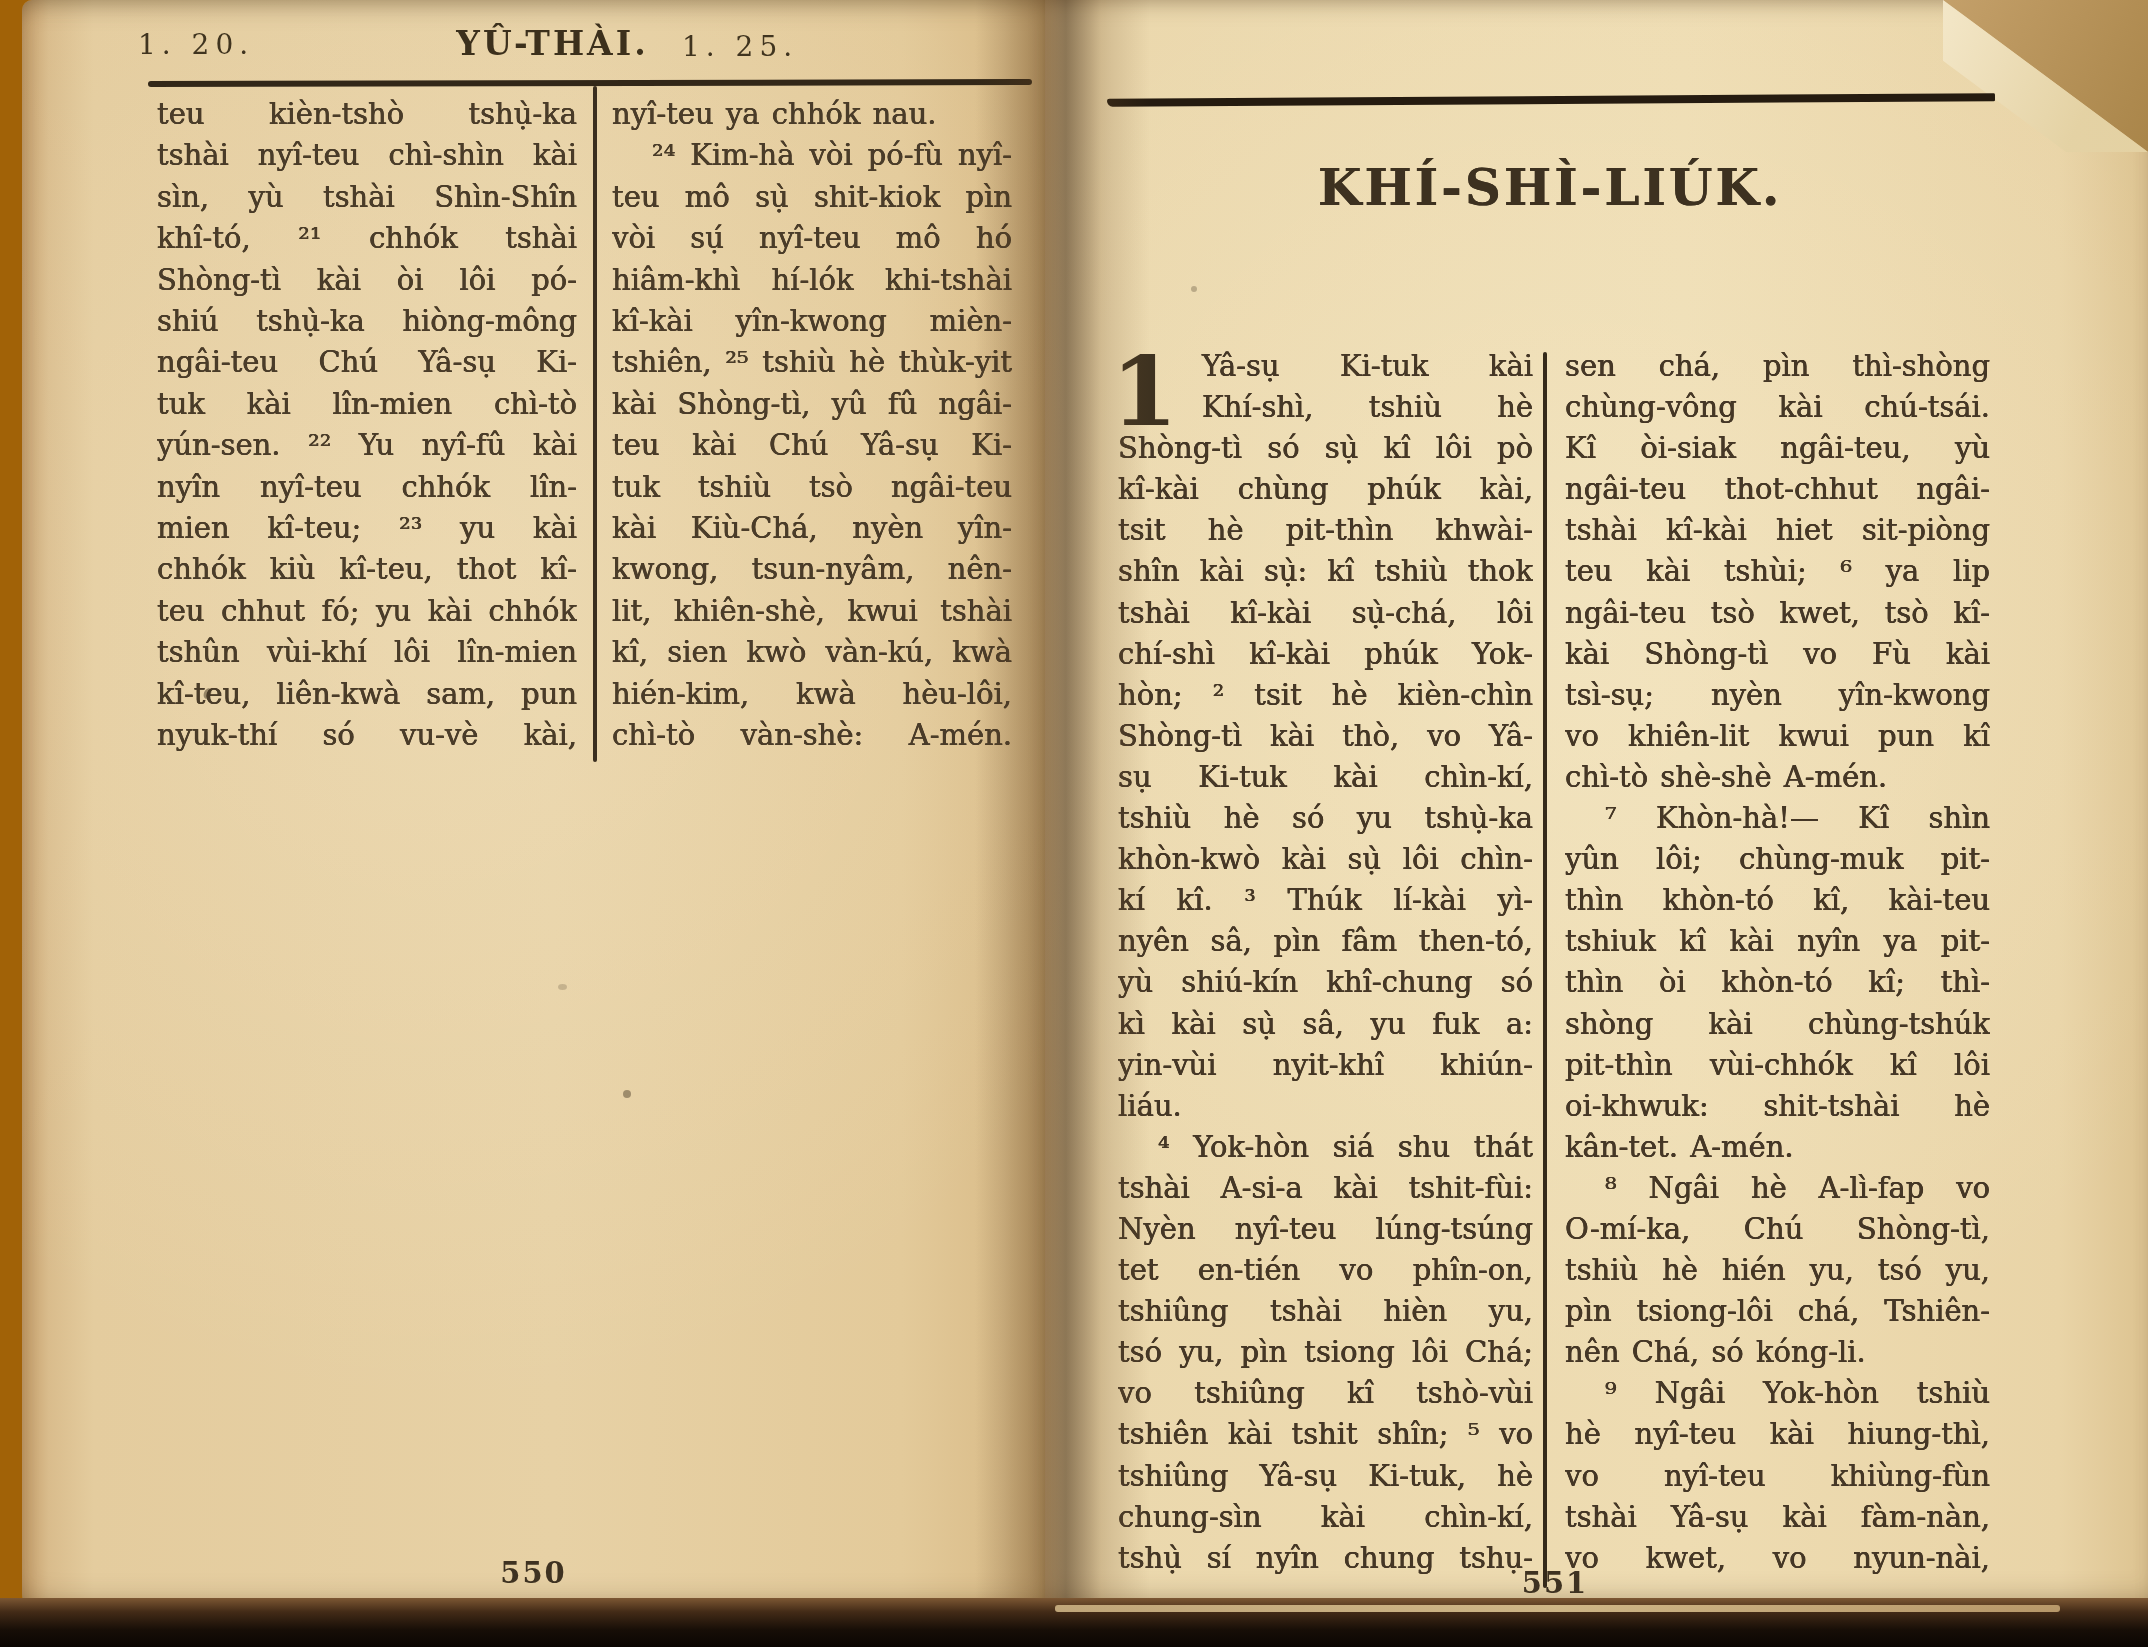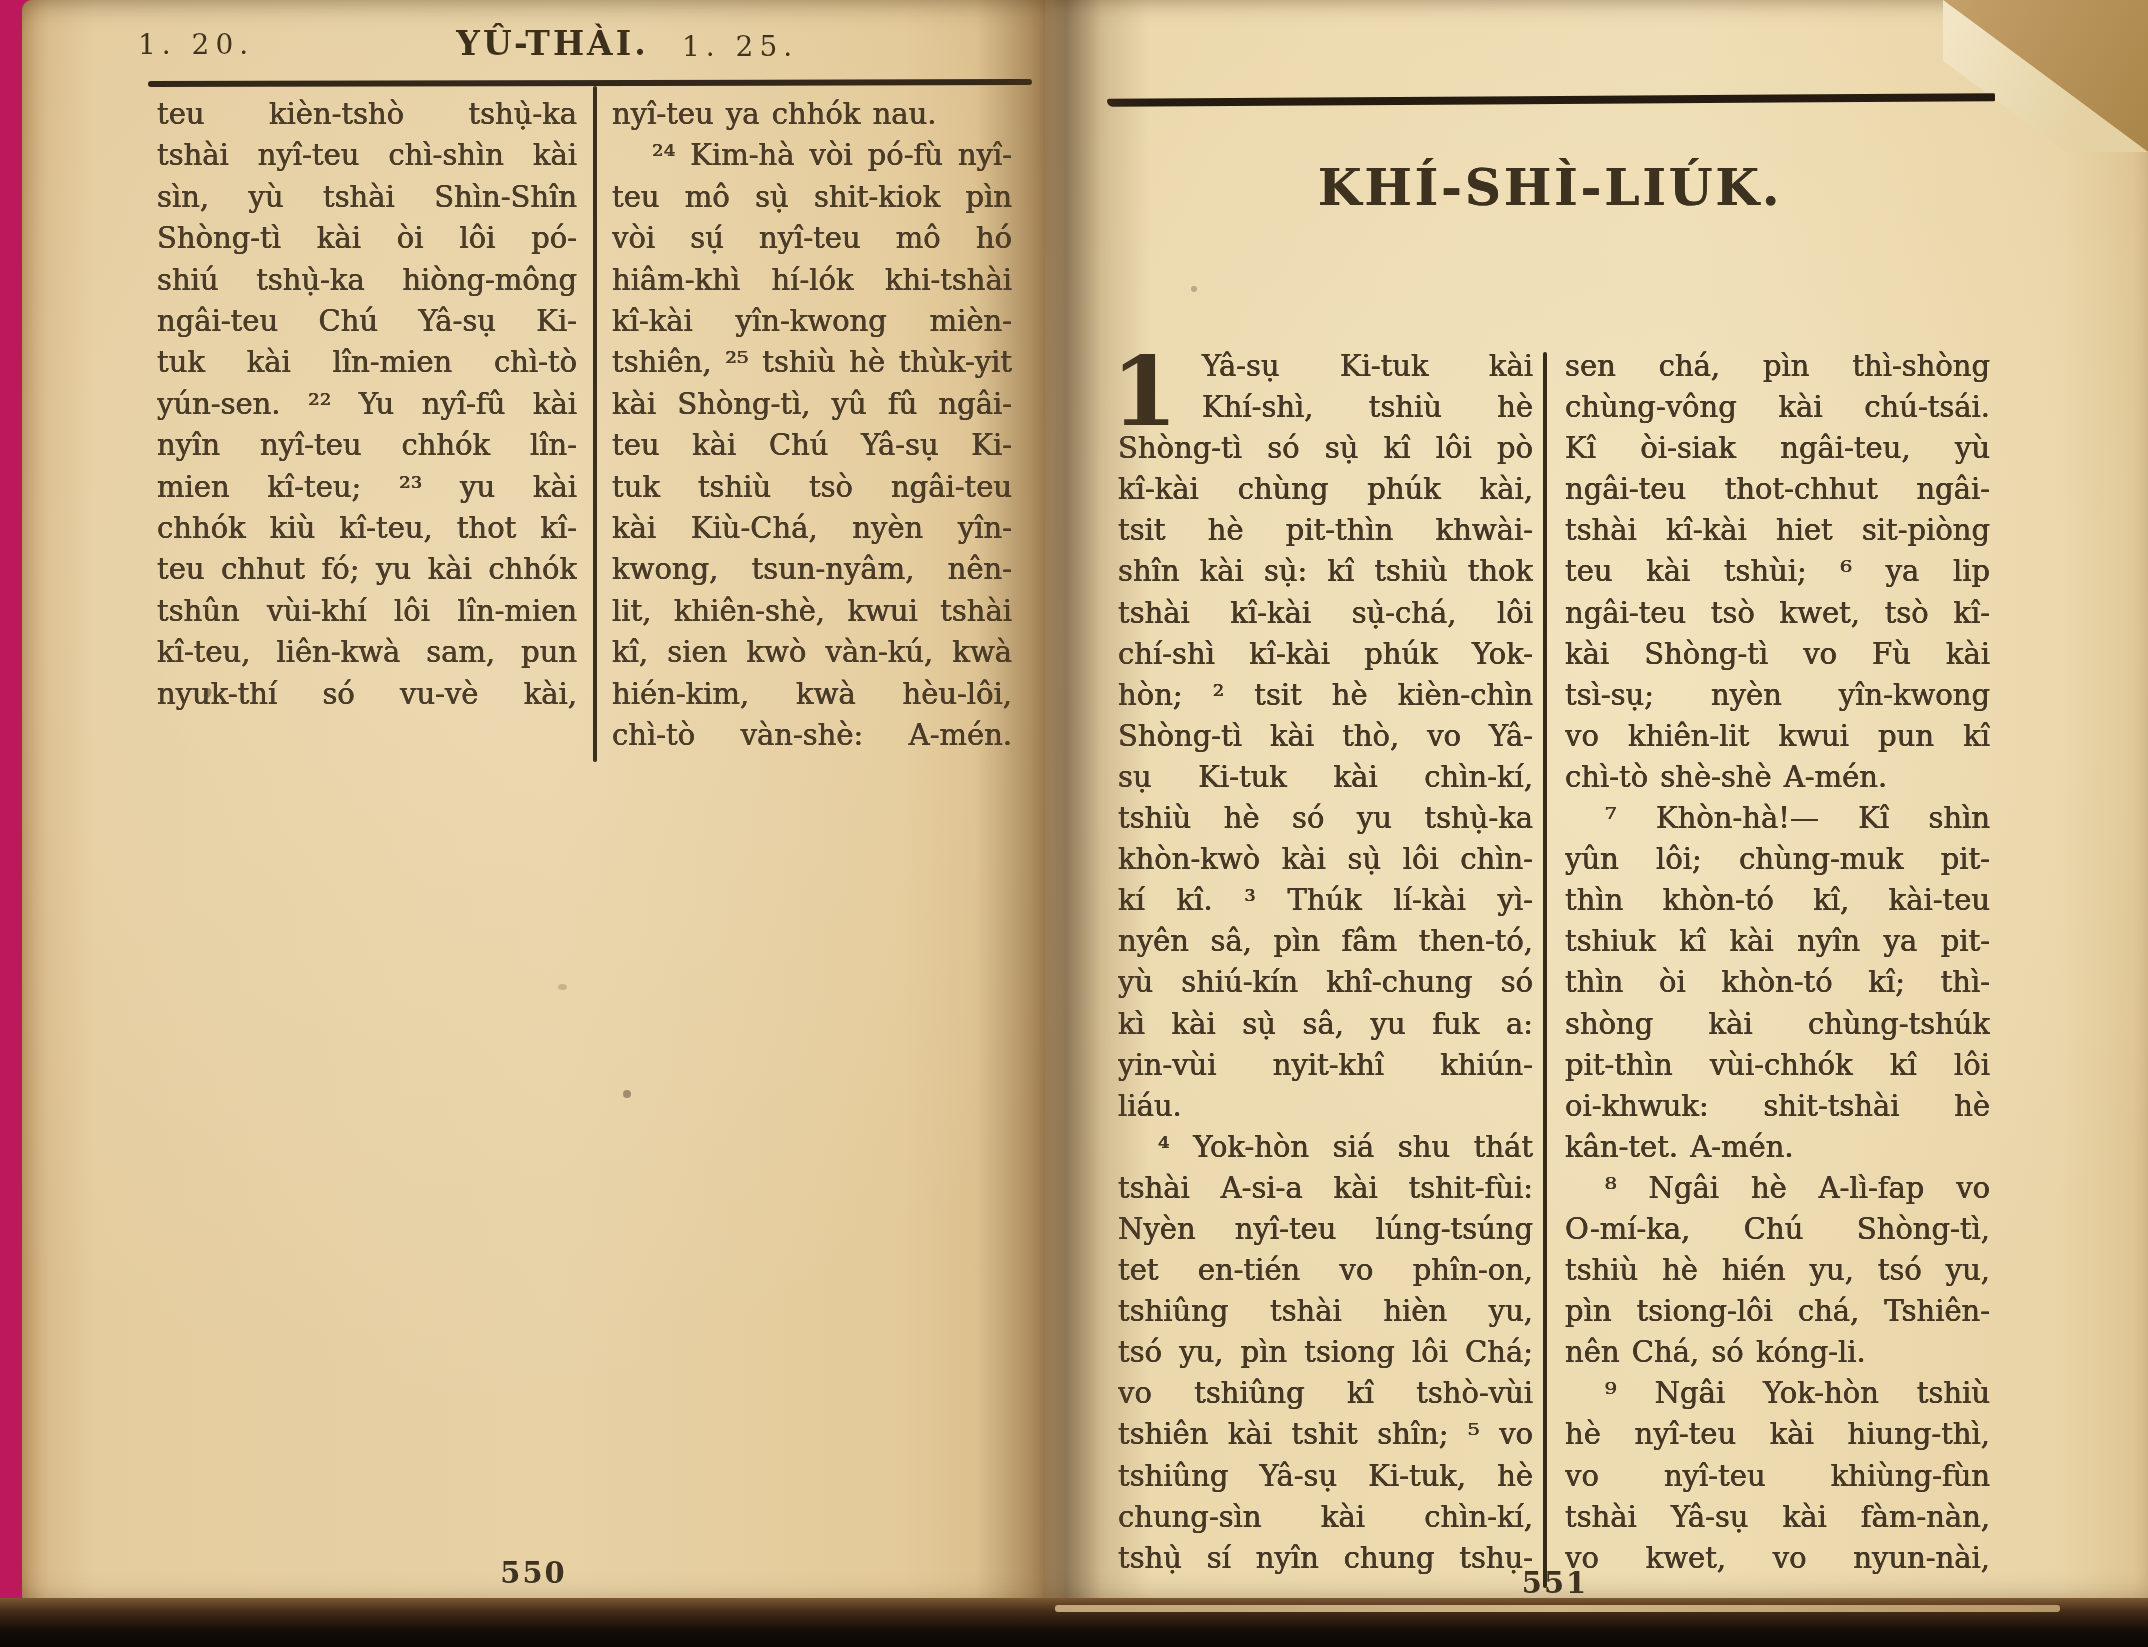--- a/index.html
+++ b/index.html
@@ -2,21 +2,21 @@
 <html><head>
 <meta charset="utf-8">
 <style>
   html,body{margin:0;padding:0;}
   body{
     width:2148px;height:1647px;overflow:hidden;
     background:#140c06;
     font-family:"DejaVu Serif", serif;
   }
   .scan{position:relative;width:2148px;height:1647px;background:#1a100８;}
-  .scan{background:#be185d;}
+  .scan{background:#a16207;}
 
   
   .page{position:absolute;top:0;z-index:1;}
   .page-left{
     left:22px;width:1023px;height:1610px;
     border-radius:10px 0 0 16px;
     background:
       radial-gradient(120% 80% at 42% 38%, rgba(255,247,222,0.22), rgba(0,0,0,0) 62%),
       linear-gradient(to right,#c39c68 0%,#d9bc8c 2.6%,#e4cc9e 7%,#e7d1a5 52%,#e3ca9a 86%,#dabd8a 96%,#cfae77 100%),
       #e6cfa2;
@@ -112,20 +112,21 @@
       <span class="lp-ref-l">1. 20.</span>
       <span class="lp-title">YÛ-THÀI.</span>
       <span class="lp-ref-r">1. 25.</span>
     </div>
     <div class="rule lp-rule"></div>
 
     <div class="col lp-col1">
         <div class="tline">teu kièn-tshò tshụ̀-ka</div>
         <div class="tline">tshài nyî-teu chì-shìn kài</div>
         <div class="tline">sìn, yù tshài Shìn-Shîn</div>
+        <div class="tline">khî-tó, ²¹ chhók tshài</div>
         <div class="tline">Shòng-tì kài òi lôi pó-</div>
         <div class="tline">shiú tshụ̀-ka hiòng-mông</div>
         <div class="tline">ngâi-teu Chú Yâ-sụ Ki-</div>
         <div class="tline">tuk kài lîn-mien chì-tò</div>
         <div class="tline">yún-sen. ²² Yu nyî-fû kài</div>
         <div class="tline">nyîn nyî-teu chhók lîn-</div>
         <div class="tline">mien kî-teu; ²³ yu kài</div>
         <div class="tline">chhók kiù kî-teu, thot kî-</div>
         <div class="tline">teu chhut fó; yu kài chhók</div>
         <div class="tline">tshûn vùi-khí lôi lîn-mien</div>

